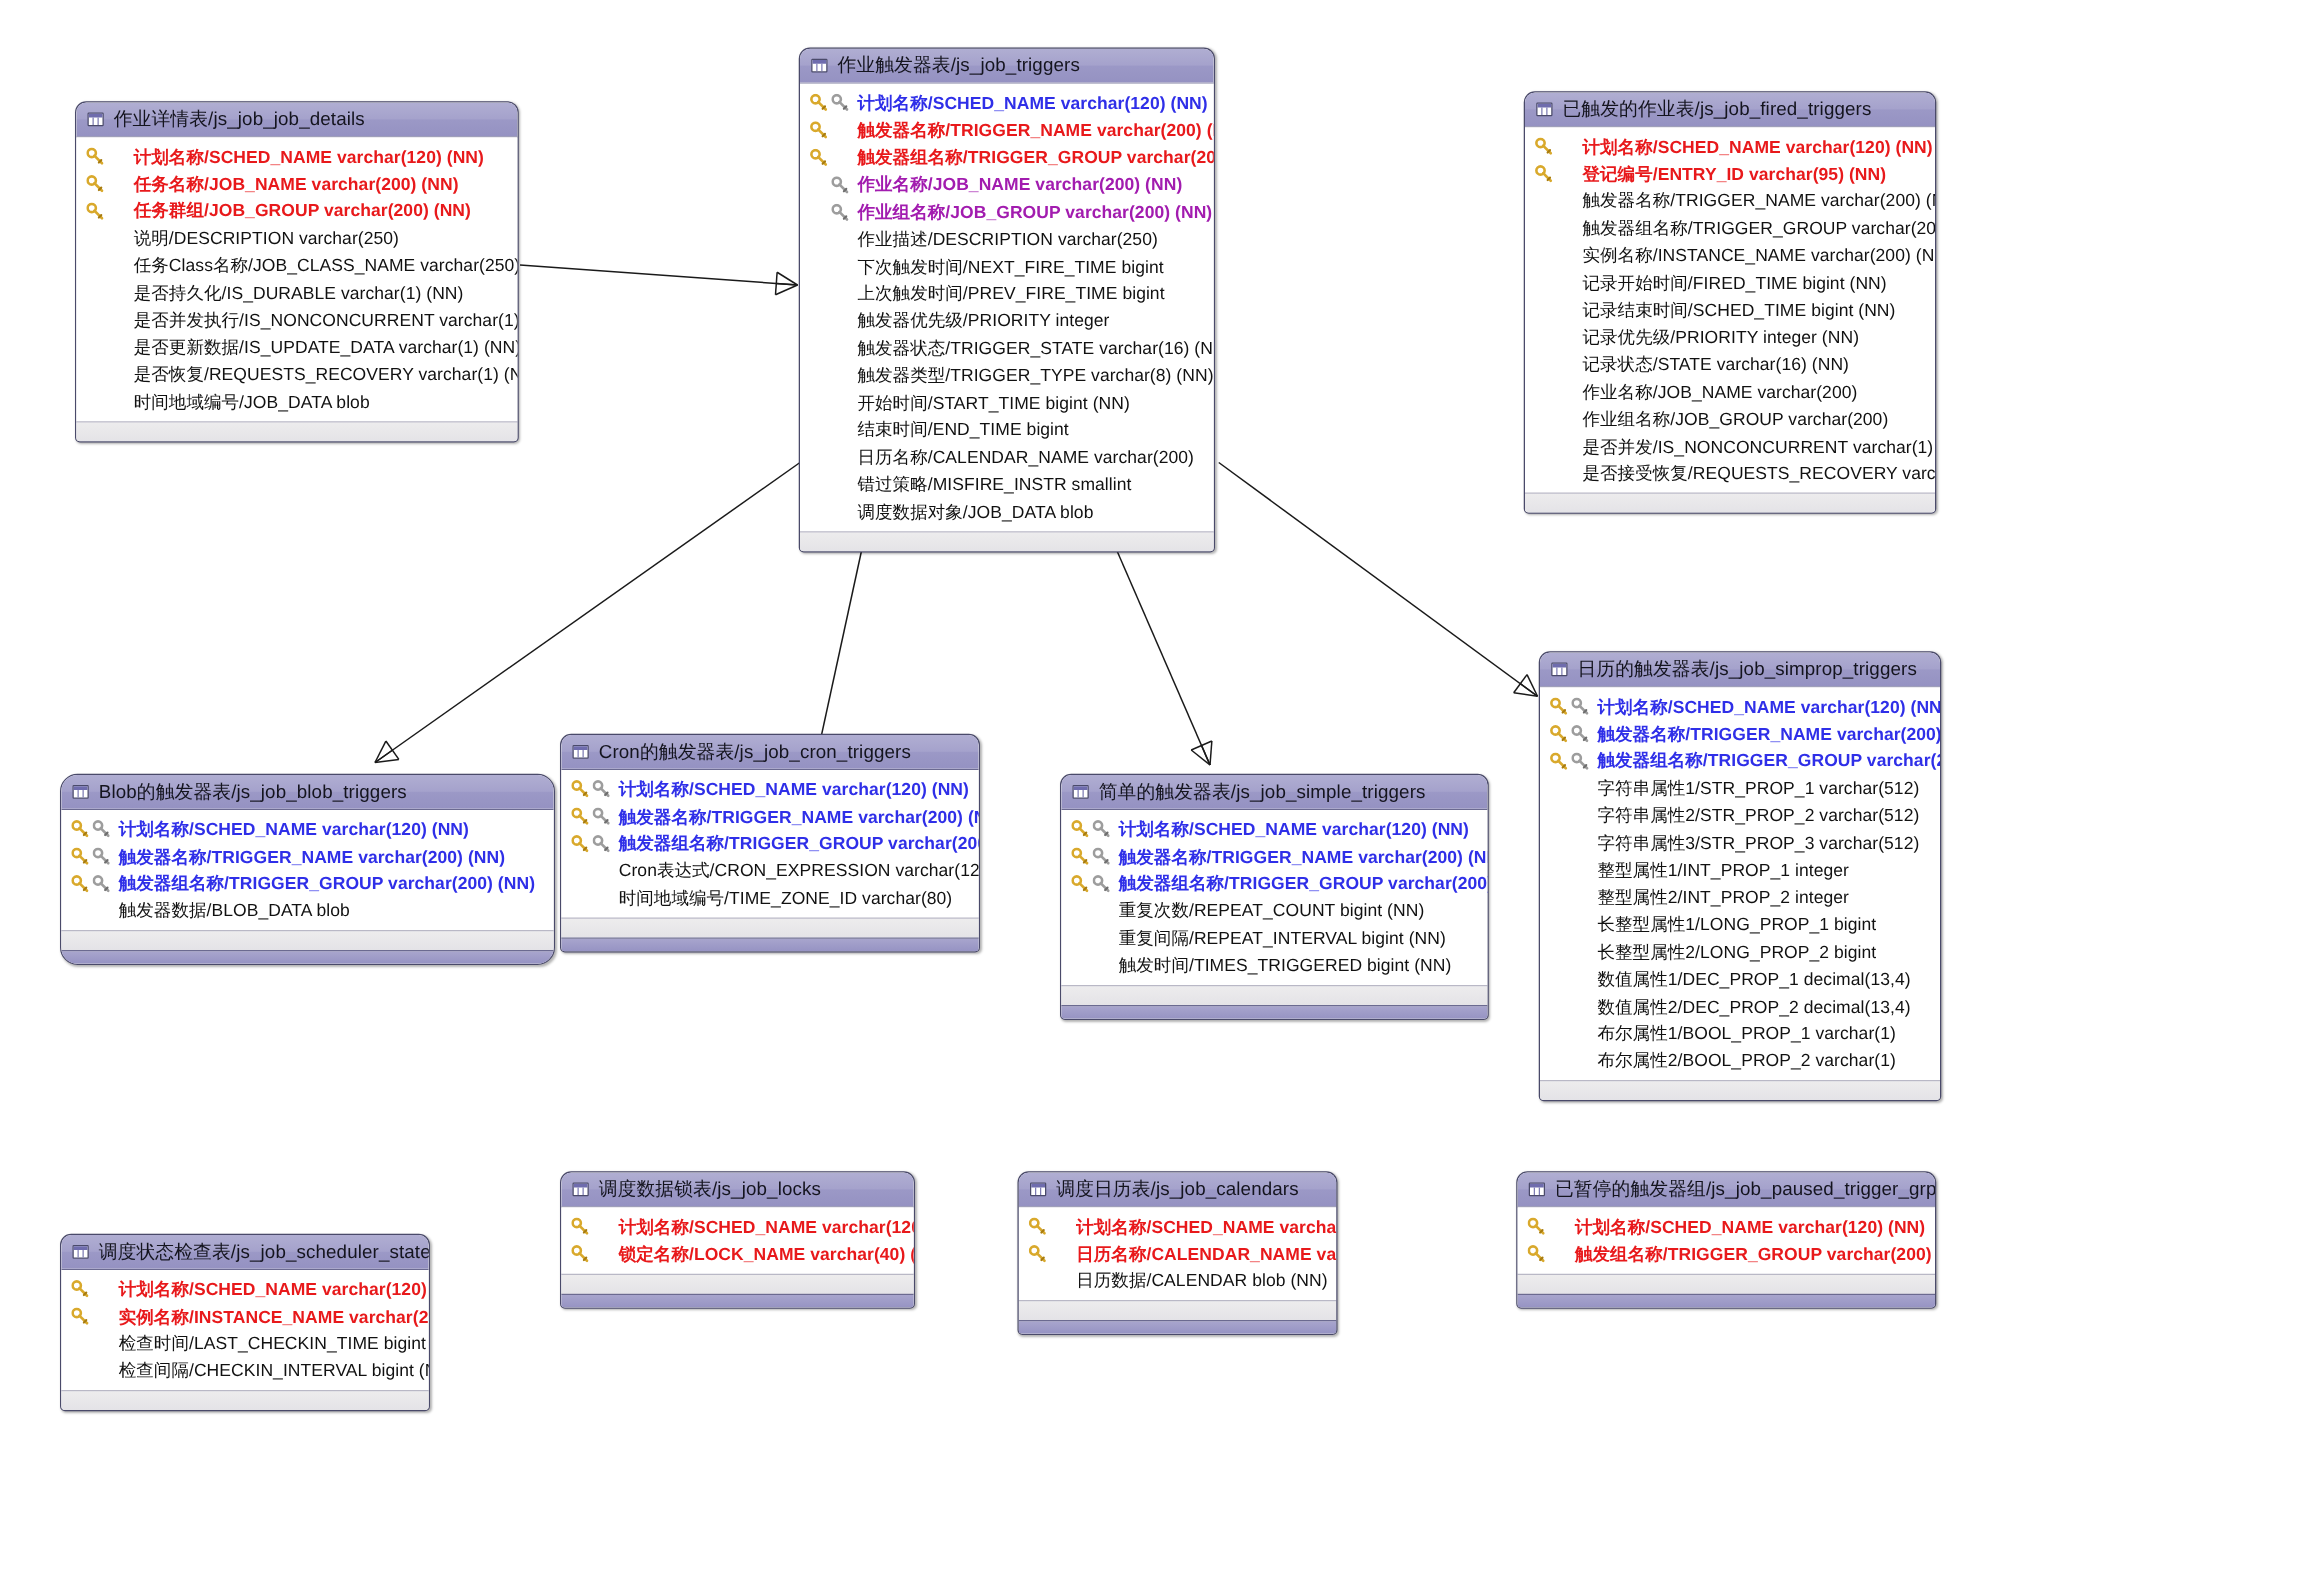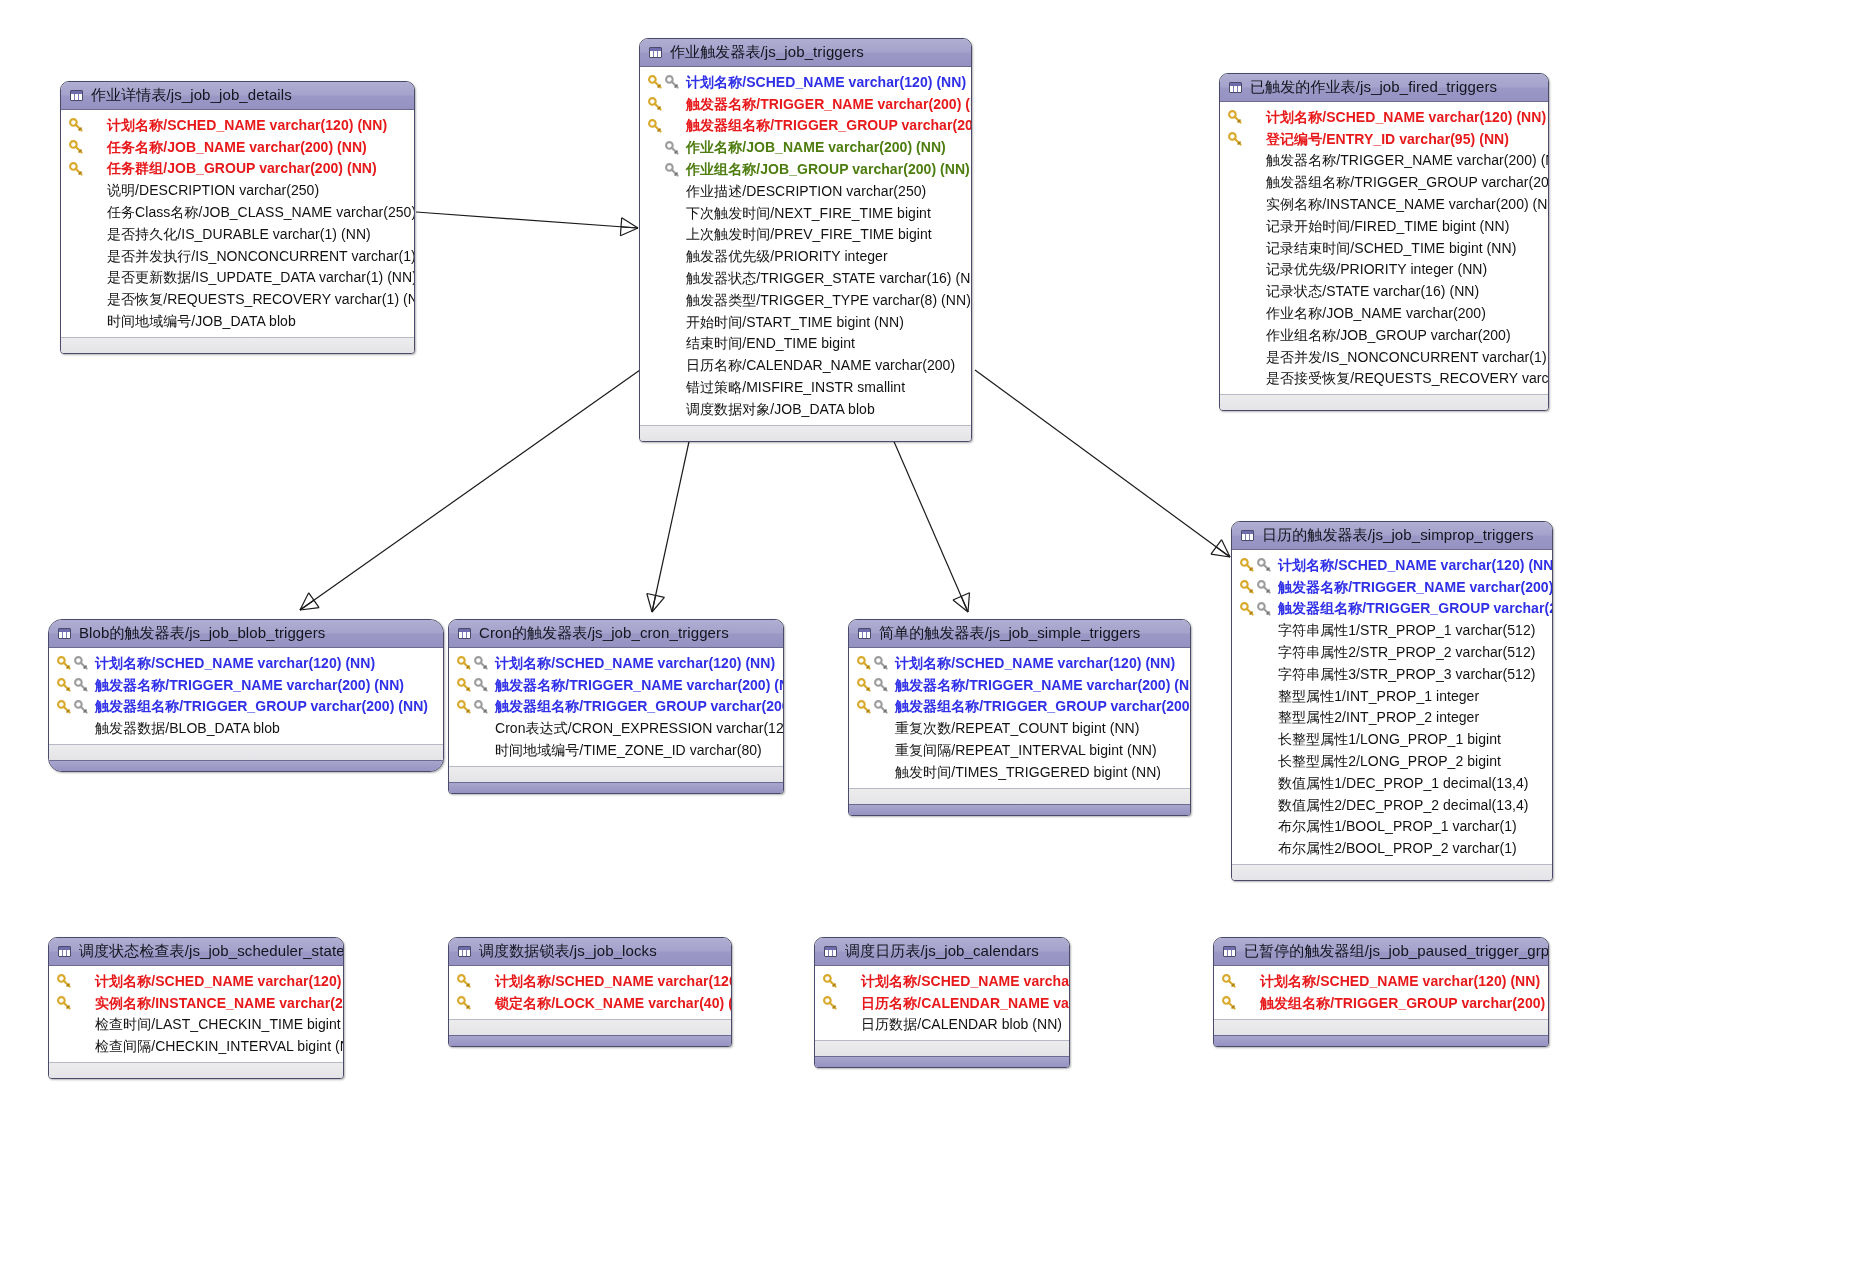--- a/index.html
+++ b/index.html
@@ -93,21 +93,21 @@
     align-items:center;
     justify-content:flex-start;
   }
   .fname{
     font-size:14px;
     color:#111111;
     margin-left:4px;
     letter-spacing:0.05px;
   }
   .fname.pk{ color:#e8191b; font-weight:bold; }
-  .fname.fk{ color:#4d7c0f; font-weight:bold; }
+  .fname.fk{ color:#a21caf; font-weight:bold; }
   .fname.pkfk{ color:#2f2fe8; font-weight:bold; }
   .fname.plain{ color:#111111; font-weight:normal; }
   svg.key{ display:block; }
 </style>
 </head>
 <body>
 
 <div id="canvas">
   <svg id="edges" xmlns="http://www.w3.org/2000/svg" viewBox="0 0 1849 1267">
       <g>
@@ -608,21 +608,21 @@
         </div>
         <div class="field">
           <span class="keyslot"></span>
           <span class="keyslot"></span>
           <span class="fname plain">触发器数据/BLOB_DATA blob</span>
         </div>
       </div>
       <div class="ent-footer"></div>
       <div class="ent-footbar"></div>
     </div>
-    <div class="entity" style="left: 448px; top: 619px; width: 336px;">
+    <div class="entity" style="left: 448px; top: 587px; width: 336px;">
       <div class="ent-header">
         <span class="tbl-icon"></span>
         <span class="ent-title">Cron的触发器表/js_job_cron_triggers</span>
       </div>
       <div class="ent-body">
         <div class="field">
           <span class="keyslot">
             <svg class="key" width="15" height="15" viewBox="0 0 15 15">
               <circle cx="4.4" cy="4.4" r="3.3" fill="none" stroke="#d9a92c" stroke-width="2.1"></circle>
               <line x1="6.5" y1="6.5" x2="12.6" y2="12.6" stroke="#d9a92c" stroke-width="2.1" stroke-linecap="round"></line>
@@ -755,21 +755,21 @@
         </div>
         <div class="field">
           <span class="keyslot"></span>
           <span class="keyslot"></span>
           <span class="fname plain">触发时间/TIMES_TRIGGERED bigint (NN)</span>
         </div>
       </div>
       <div class="ent-footer"></div>
       <div class="ent-footbar"></div>
     </div>
-    <div class="entity" style="left: 48px; top: 937px; width: 296px;">
+    <div class="entity" style="left: 48px; top: 987px; width: 296px;">
       <div class="ent-header">
         <span class="tbl-icon"></span>
         <span class="ent-title">调度状态检查表/js_job_scheduler_state</span>
       </div>
       <div class="ent-body">
         <div class="field">
           <span class="keyslot">
             <svg class="key" width="15" height="15" viewBox="0 0 15 15">
               <circle cx="4.4" cy="4.4" r="3.3" fill="none" stroke="#d9a92c" stroke-width="2.1"></circle>
               <line x1="6.5" y1="6.5" x2="12.6" y2="12.6" stroke="#d9a92c" stroke-width="2.1" stroke-linecap="round"></line>

